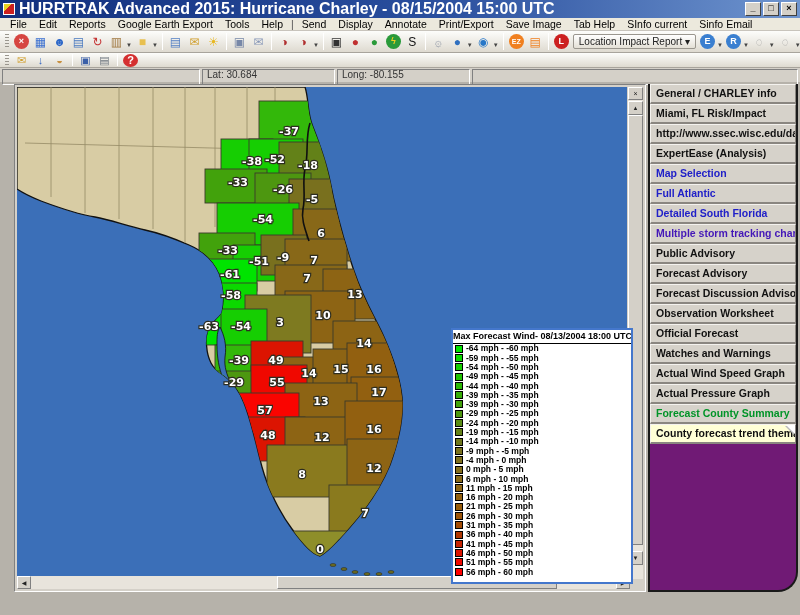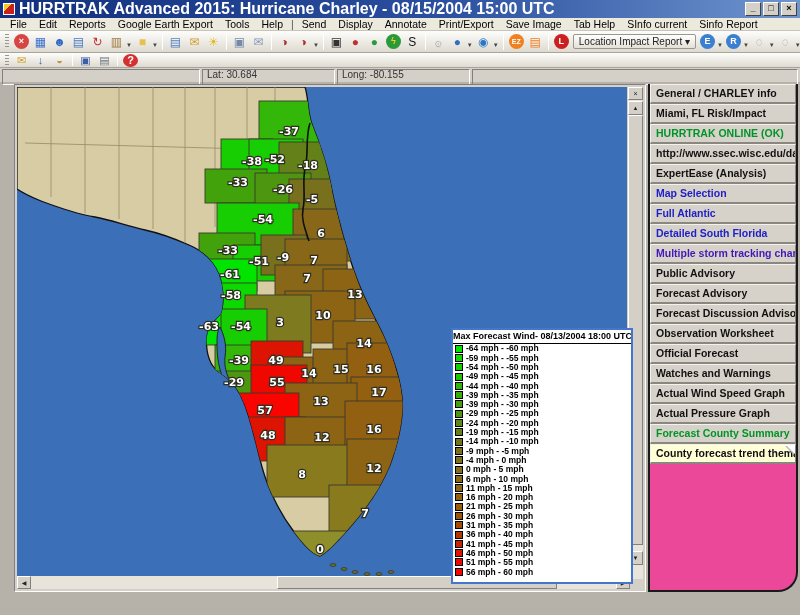--- a/index.html
+++ b/index.html
@@ -69,21 +69,21 @@
   .hscroll .sb-btn{ width:14px; height:13px; position:absolute; top:0; }
   .corner-btn{ position:absolute; right:2px; top:2px; width:15px; height:13px; z-index:6;
     background:#d4d0c8; border:1px solid; border-color:#fff #808080 #808080 #fff;
     font-size:7px; line-height:11px; text-align:center; color:#222; }
   .v-thumb{ position:absolute; left:0; top:28px; width:15px; height:430px; background:#d4d0c8;
     border:1px solid; border-color:#fff #808080 #808080 #fff; }
   .h-thumb{ position:absolute; left:260px; top:0; width:280px; height:13px; background:#d4d0c8;
     border:1px solid; border-color:#fff #808080 #808080 #fff; }
 
   
-  .sidebar{ position:absolute; left:648px; top:84px; width:150px; height:508px; background:#ec4899;
+  .sidebar{ position:absolute; left:648px; top:84px; width:150px; height:508px; background:#701a75;
     border:2px solid #1a1a1a; border-top:none; border-bottom-right-radius:20px; overflow:hidden; }
   .side-btn{ height:20px; background:#d6d2ca; border:1px solid; border-color:#f4f2ee #8a8680 #8a8680 #f4f2ee;
     border-bottom-width:2px; font-size:10.5px; font-weight:bold; line-height:17px; padding-left:5px;
     white-space:nowrap; overflow:hidden; color:#111; position:relative; }
   .side-btn.c-green{ color:#009428; }
   .side-btn.c-blue{ color:#2020c8; }
   .side-btn.c-purple{ color:#4418b8; }
   .side-btn.selected{ background:#ffffd6; }
   .side-btn.selected::after{ content:""; position:absolute; right:0; top:0;
     border-left:9px solid transparent; border-top:9px solid #fff; filter:drop-shadow(-1px 1px 0 #bbb); }
@@ -112,21 +112,21 @@
     <span class="menu-item">Tools</span>
     <span class="menu-item">Help</span>
     <span class="menu-sep">|</span>
     <span class="menu-item">Send</span>
     <span class="menu-item">Display</span>
     <span class="menu-item">Annotate</span>
     <span class="menu-item">Print/Export</span>
     <span class="menu-item">Save Image</span>
     <span class="menu-item">Tab Help</span>
     <span class="menu-item">SInfo current</span>
-    <span class="menu-item">Sinfo Report</span>
+    <span class="menu-item">Sinfo Email</span>
   </div>
 <div class="toolbar" id="toolbar1">
     <div class="grip"></div>
     <span class="tbicon circ" style="background: rgb(214, 69, 65); color: rgb(255, 255, 255);">×</span>
     <span class="tbicon" style="color: rgb(58, 111, 208);">▦</span>
     <span class="tbicon" style="color: rgb(43, 102, 200);">☻</span>
     <span class="tbicon" style="color: rgb(74, 122, 192);">▤</span>
     <span class="tbicon" style="color: rgb(196, 48, 48);">↻</span>
     <span class="tbicon" style="color: rgb(160, 120, 64);">▥</span>
     <span class="dd">▼</span>
@@ -418,21 +418,20 @@
   <div class="hscroll">
     <div class="sb-btn" style="left:0;">◀</div>
     <div class="h-thumb"></div>
     <div class="sb-btn" style="right:0;">▶</div>
   </div>
 </div>
 
 <div class="sidebar" id="sidebar">
     <div class="side-btn c-black">General / CHARLEY info</div>
     <div class="side-btn c-black">Miami, FL Risk/Impact</div>
-    <div class="side-btn c-green">HURRTRAK ONLINE (OK)</div>
     <div class="side-btn c-black">http://www.ssec.wisc.edu/data/geo</div>
     <div class="side-btn c-black">ExpertEase (Analysis)</div>
     <div class="side-btn c-blue">Map Selection</div>
     <div class="side-btn c-blue">Full Atlantic</div>
     <div class="side-btn c-blue">Detailed South Florida</div>
     <div class="side-btn c-purple">Multiple storm tracking chart</div>
     <div class="side-btn c-black">Public Advisory</div>
     <div class="side-btn c-black">Forecast Advisory</div>
     <div class="side-btn c-black">Forecast Discussion Advisory</div>
     <div class="side-btn c-black">Observation Worksheet</div>

